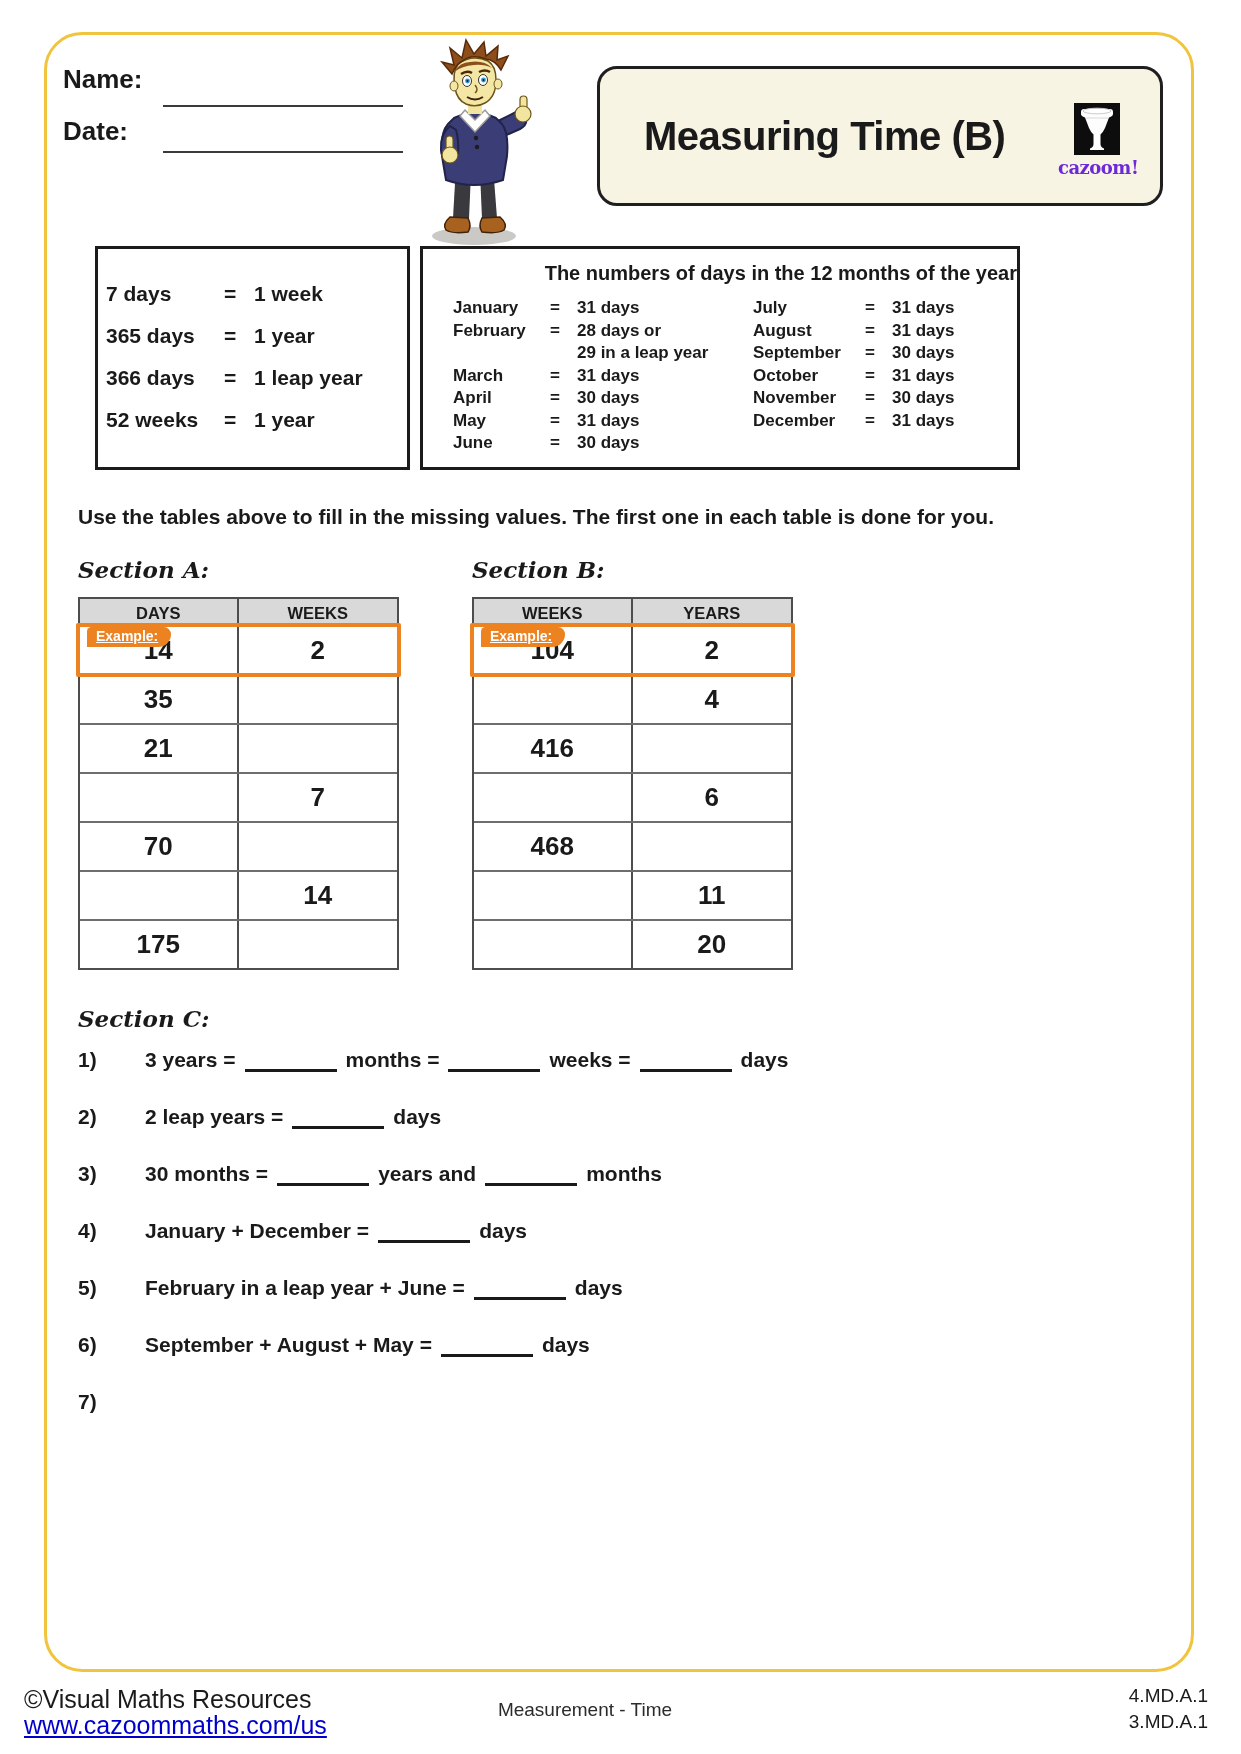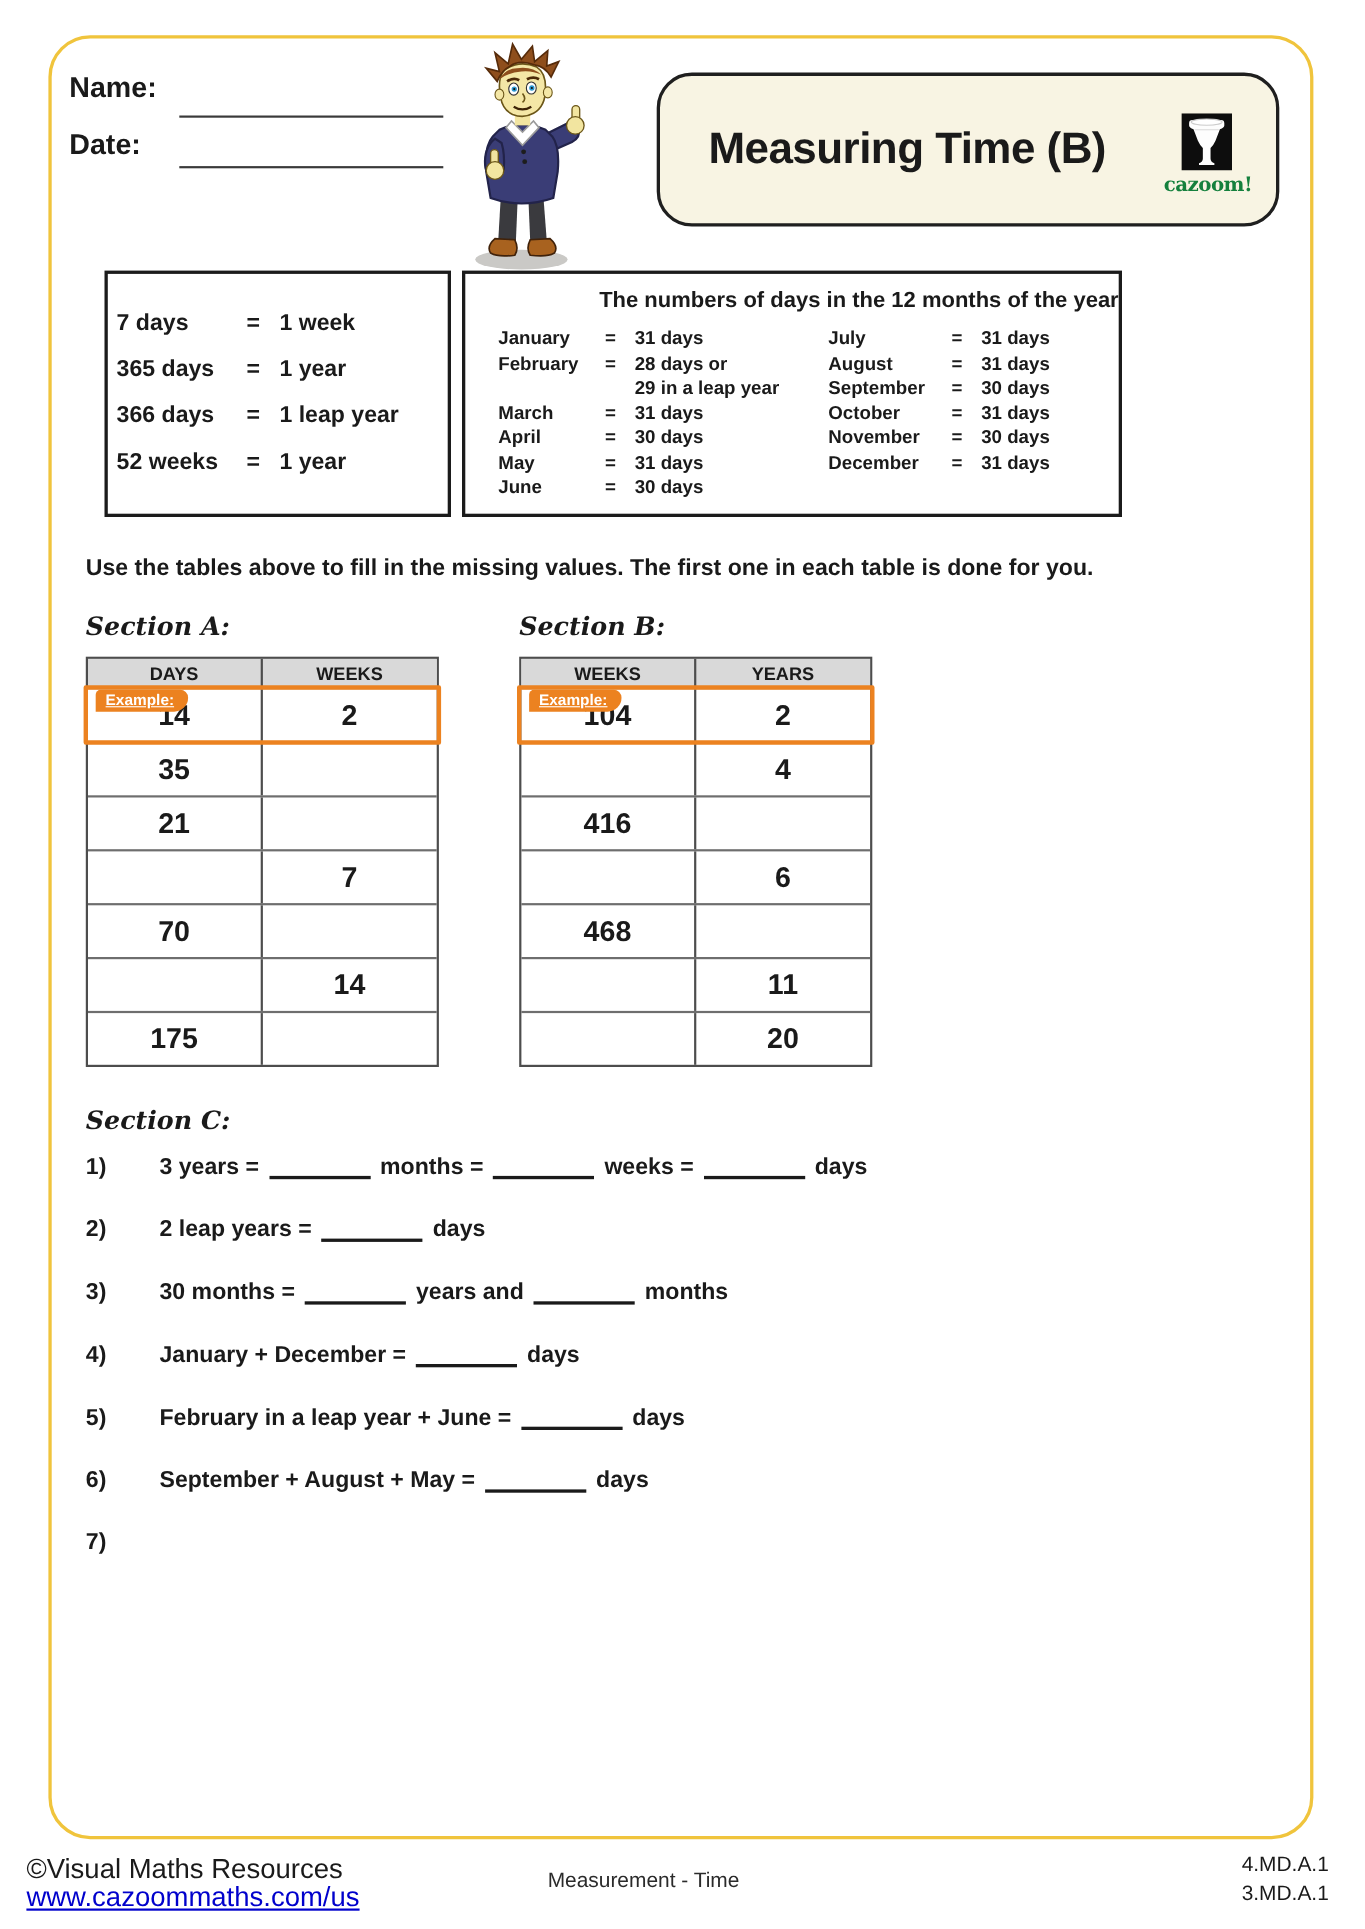--- a/index.html
+++ b/index.html
@@ -7,26 +7,26 @@
          font-family:"Liberation Sans",sans-serif;color:#1a1a1a;}
   .gold-frame{position:absolute;left:44px;top:32px;width:1144px;height:1634px;
               border:3px solid #f0c43c;border-radius:38px;}
 
   .nd-label{position:absolute;font-weight:bold;font-size:26px;}
   .writeline{position:absolute;left:163px;width:240px;height:2px;background:#3a3a3a;}
 
   .mascot{position:absolute;left:412px;top:38px;}
 
   .title-box{position:absolute;left:597px;top:66px;width:566px;height:140px;box-sizing:border-box;
-             background:#f8f4e3;border:3px solid #1f1f1f;border-radius:32px;}
+             background:#f8f4e3;border:3px solid #1f1f1f;border-radius:20px;}
   .title-text{position:absolute;left:44px;top:50%;transform:translateY(-50%);
               font-size:40px;font-weight:bold;letter-spacing:-0.5px;white-space:nowrap;}
   .logo{position:absolute;right:24px;top:34px;width:78px;text-align:center;}
   .logo-text{font-family:"DejaVu Serif",serif;font-weight:bold;font-size:18px;
-             letter-spacing:-0.5px;margin-top:-2px;color:#15803d;}
+             letter-spacing:-0.5px;margin-top:-2px;color:#6d28d9;}
 
   .facts-box{position:absolute;left:95px;top:246px;width:315px;height:224px;box-sizing:border-box;
              border:3px solid #1b1b1b;padding-top:24px;}
   .facts-row{display:flex;padding-left:8px;height:42px;align-items:center;
              font-weight:bold;font-size:21px;}
   .f-amount{width:118px;}
   .f-eq{width:30px;}
 
   .months-box{position:absolute;left:420px;top:246px;width:600px;height:224px;box-sizing:border-box;
               border:3px solid #1b1b1b;}

